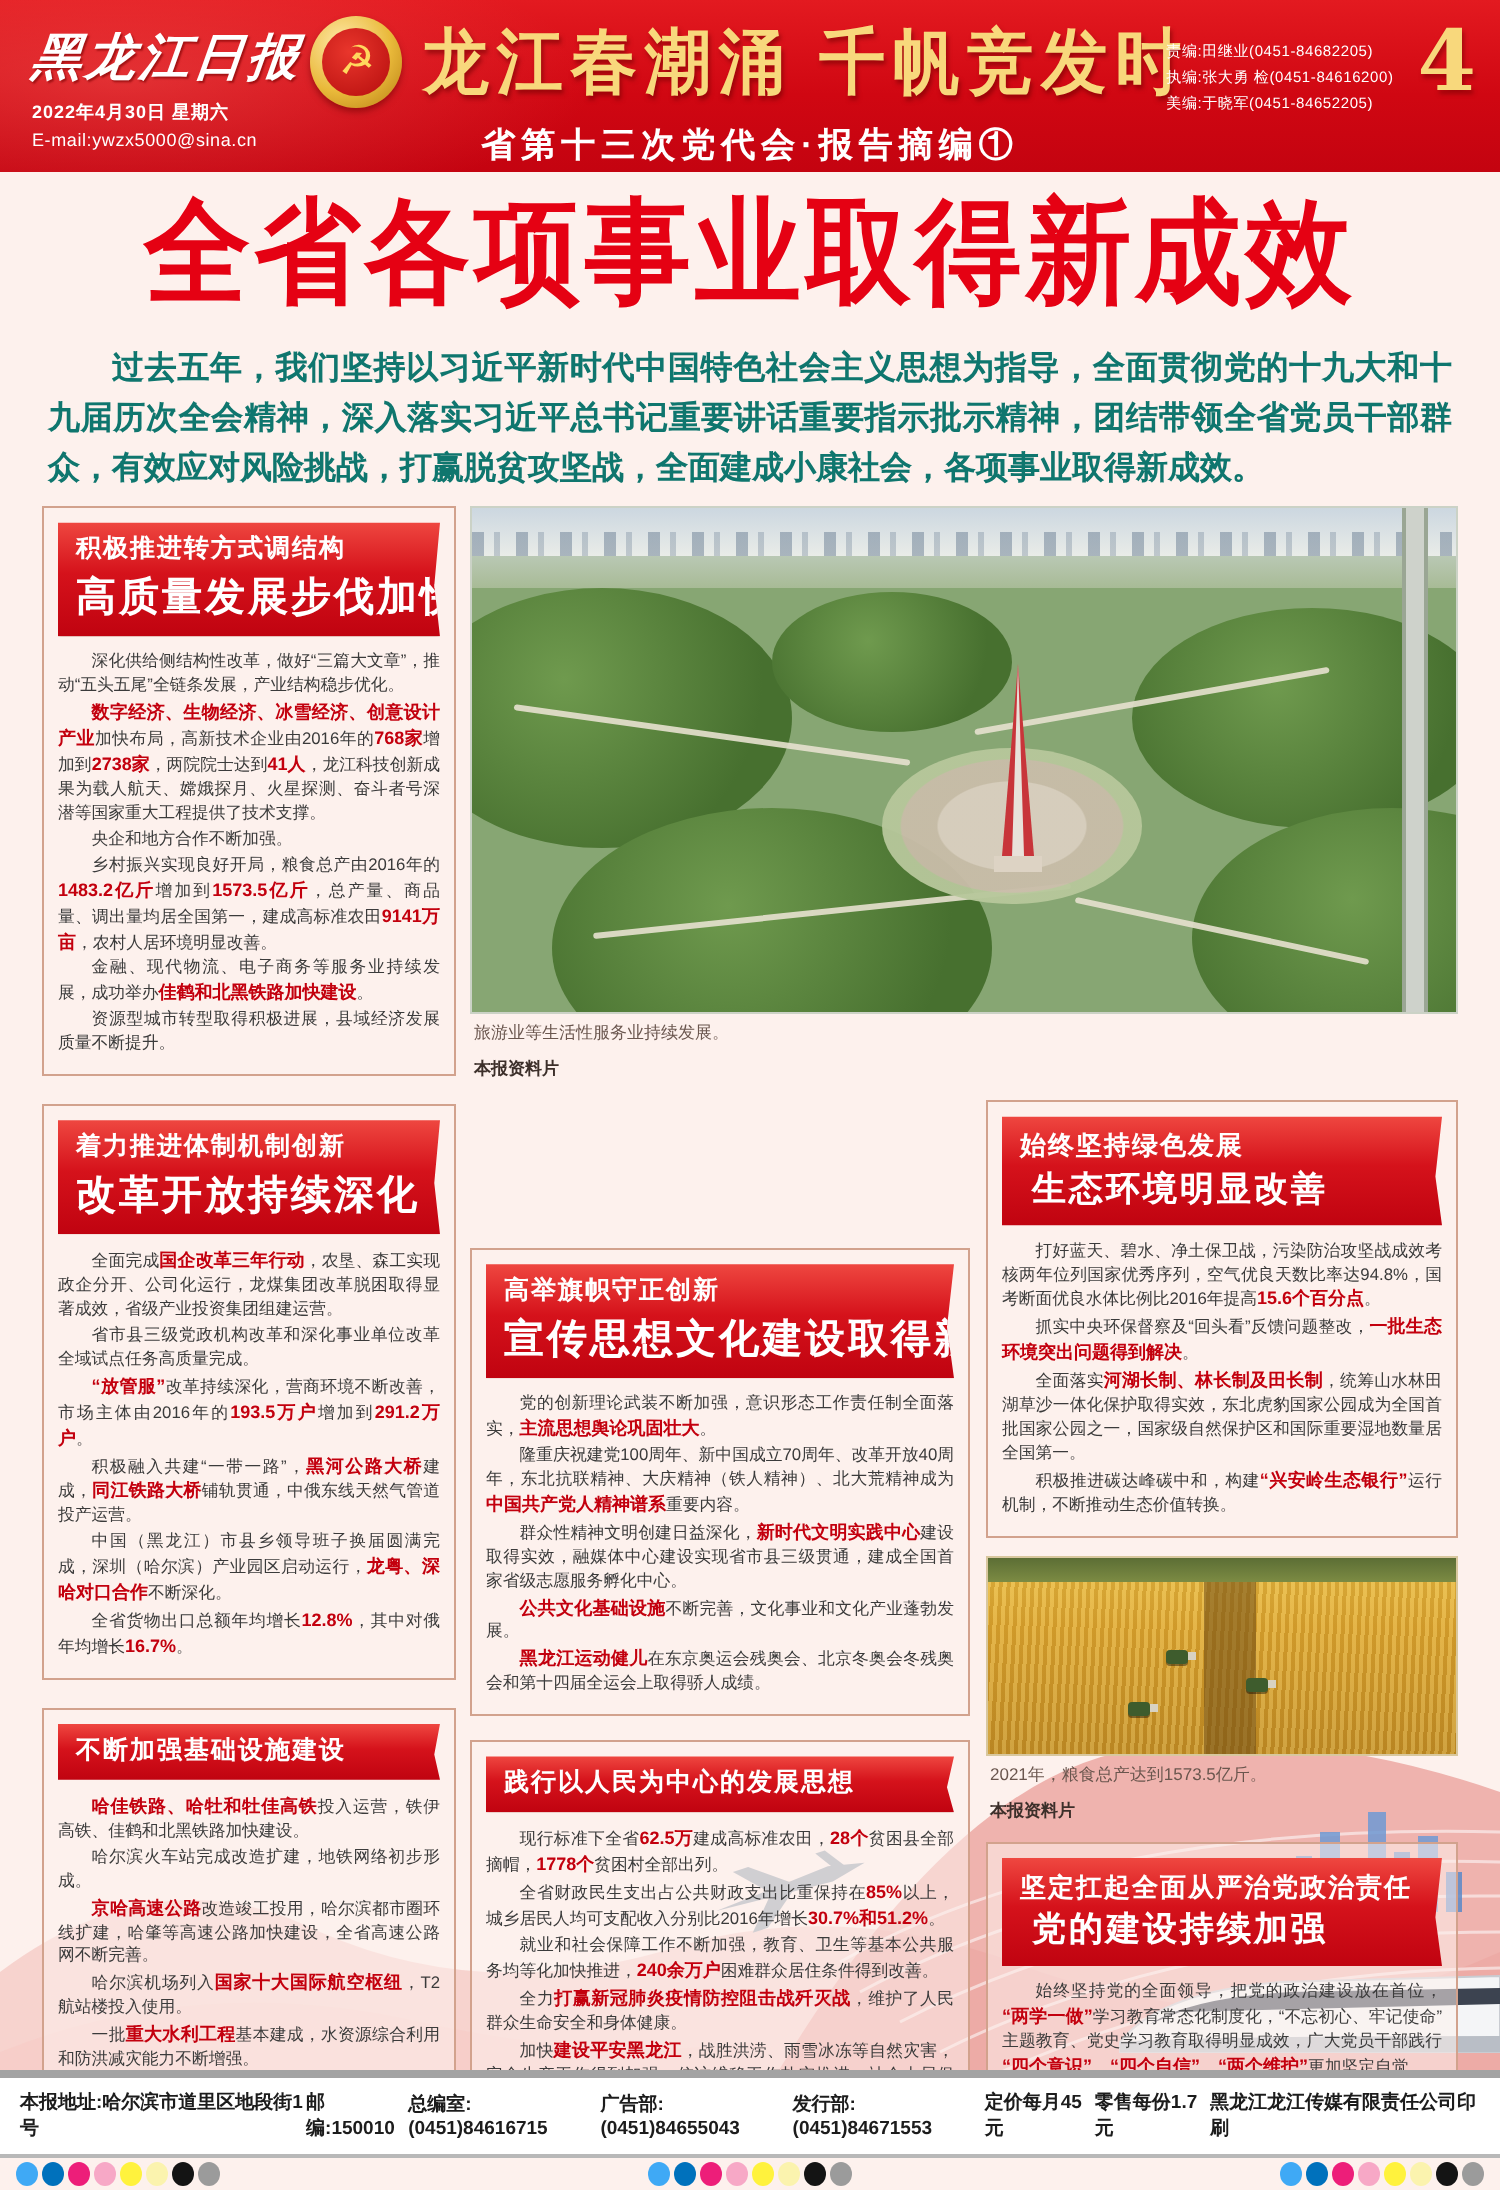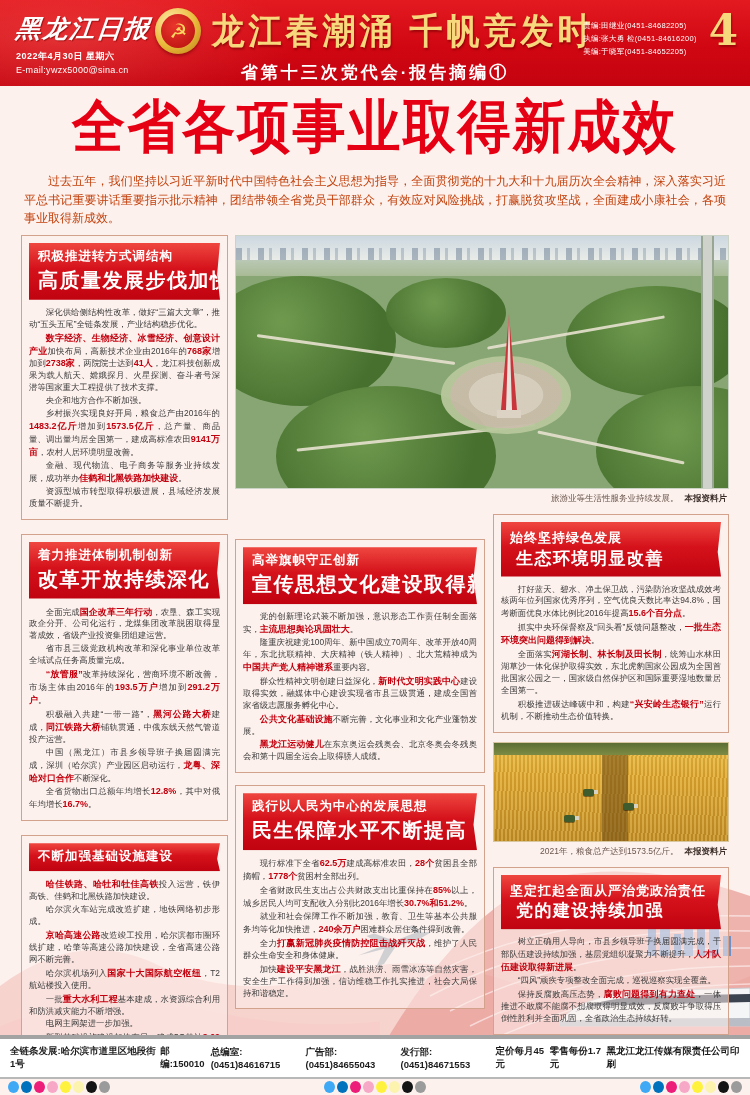--- a/index.html
+++ b/index.html
@@ -28,22 +28,22 @@
   .banner-subtitle { margin-top:7px; color:#fff; font-size:17px; font-weight:700; letter-spacing:3px; }
   .banner-right { position:absolute; right:12px; top:10px; display:flex; align-items:flex-start; gap:12px; }
   .contacts { margin-top:10px; }
   .contact-line { color:#fff; font-size:7.5px; line-height:1.7; letter-spacing:.3px; white-space:nowrap; }
   .page-num { font-family:"DejaVu Serif", serif; font-size:42px; font-weight:700; color:#f8d87c; line-height:1;
     text-shadow:1px 2px 2px rgba(110,0,0,.5); }
 
   
   .headline { margin-top:6px; text-align:center; font-size:52px; font-weight:900; color:#e50113; letter-spacing:2px;
     transform:scale(1.02,1.1); transform-origin:center; white-space:nowrap; }
-  .intro { width:702px; margin:10px auto 0; font-family:"DejaVu Serif", serif; font-weight:400; color:#c2410c;
-    font-size:12px; line-height:1.55; text-align:justify; text-indent:2em; }
+  .intro { width:702px; margin:10px auto 0; font-family:"DejaVu Serif", serif; font-weight:700; color:#0f766e;
+    font-size:16px; line-height:1.55; text-align:justify; text-indent:2em; }
 
   
   .content { position:relative; z-index:2; display:flex; gap:7px; padding:7px 21px 0; align-items:flex-start; }
   .col-left { width:207px; flex:0 0 207px; display:flex; flex-direction:column; gap:14px; }
   .main-right { flex:1; display:flex; flex-direction:column; }
   .two-col { display:flex; gap:8px; margin-top:9px; align-items:center; }
   .col-mid { width:250px; flex:0 0 250px; display:flex; flex-direction:column; gap:12px; }
   .col-r { flex:1; display:flex; flex-direction:column; gap:9px; }
 
   .section-box { border:1px solid #d2a28d; padding:7px 7px 9px; background:rgba(253,241,237,.55); }
@@ -64,21 +64,21 @@
   .pk-skyline { position:absolute; top:12px; left:0; right:0; height:12px; opacity:.55;
     background:repeating-linear-gradient(90deg, rgba(104,124,146,.9) 0 6px, transparent 6px 11px, rgba(104,124,146,.6) 11px 14px, transparent 14px 22px); }
   .pk-water { position:absolute; top:24px; left:0; right:0; height:16px; background:linear-gradient(180deg,#b9c8b4,#a8bb96); }
   .pk-grove { position:absolute; border-radius:50%; background:radial-gradient(circle at 40% 35%, #6f9a4e, #47702f 70%); }
   .pk-path { position:absolute; background:#e7e1cf; height:3px; border-radius:2px; opacity:.9; }
   .pk-plaza { position:absolute; left:205px; top:120px; width:130px; height:78px; border-radius:50%;
     background:radial-gradient(ellipse, #dacfc0 0 40%, #c9bda9 41% 60%, #b7c79b 61%); opacity:.95; }
   .pk-road { position:absolute; right:14px; top:0; bottom:0; width:13px; background:#ced2cb;
     border-left:2px solid #9aa694; border-right:2px solid #9aa694; }
   .pk-monument { position:absolute; left:243px; top:78px; }
-  .photo-caption { display:flex; justify-content:flex-end; gap:6px; font-size:8.5px; color:#6a564e; padding:4px 2px 0; }
+  .photo-caption { display:flex; justify-content:flex-end; gap:6px; font-size:8.5px; color:#6a564e; padding:4px 2px 0;flex-direction:column; }
   .photo-caption .credit { font-weight:700; color:#3c2f2a; }
 
   .photo-wheat { position:relative; height:100px; overflow:hidden; border:1px solid #d8c79e;
     background:linear-gradient(180deg,#e9bd44 0%,#dca52f 35%,#c08c25 100%); }
   .wh-texture { position:absolute; inset:0; opacity:.5;
     background:repeating-linear-gradient(93deg, rgba(255,230,150,.5) 0 2px, rgba(150,100,20,.35) 2px 4px); }
   .wh-treeline { position:absolute; top:0; left:0; right:0; height:12px; background:linear-gradient(180deg,#5c6e35,#7c8b43); }
   .wh-strip { position:absolute; left:46%; top:12px; bottom:0; width:26px; background:rgba(110,75,20,.55); }
   .wh-harvester { position:absolute; width:11px; height:7px; background:#3e5c2d; border-radius:2px; box-shadow:0 1px 0 rgba(0,0,0,.4); }
   .wh-harvester::after { content:""; position:absolute; right:-4px; top:1px; width:4px; height:4px; background:#d8d2c2; }
@@ -208,21 +208,20 @@
               </div>
               <p class="body-p"><span>党的创新理论武装不断加强，意识形态工作责任制全面落实，</span><span class="hl">主流思想舆论巩固壮大</span><span>。</span></p>
               <p class="body-p"><span>隆重庆祝建党100周年、新中国成立70周年、改革开放40周年，东北抗联精神、大庆精神（铁人精神）、北大荒精神成为</span><span class="hl">中国共产党人精神谱系</span><span>重要内容。</span></p>
               <p class="body-p"><span>群众性精神文明创建日益深化，</span><span class="hl">新时代文明实践中心</span><span>建设取得实效，融媒体中心建设实现省市县三级贯通，建成全国首家省级志愿服务孵化中心。</span></p>
               <p class="body-p"><span class="hl">公共文化基础设施</span><span>不断完善，文化事业和文化产业蓬勃发展。</span></p>
               <p class="body-p"><span class="hl">黑龙江运动健儿</span><span>在东京奥运会残奥会、北京冬奥会冬残奥会和第十四届全运会上取得骄人成绩。</span></p>
             </div>
           <div class="section-box">
               <div class="ribbon">
                 <span class="kicker">践行以人民为中心的发展思想</span>
-                <span class="title">民生保障水平不断提高</span>
               </div>
               <p class="body-p"><span>现行标准下全省</span><span class="hl">62.5万</span><span>建成高标准农田，</span><span class="hl">28个</span><span>贫困县全部摘帽，</span><span class="hl">1778个</span><span>贫困村全部出列。</span></p>
               <p class="body-p"><span>全省财政民生支出占公共财政支出比重保持在</span><span class="hl">85%</span><span>以上，城乡居民人均可支配收入分别比2016年增长</span><span class="hl">30.7%和51.2%</span><span>。</span></p>
               <p class="body-p"><span>就业和社会保障工作不断加强，教育、卫生等基本公共服务均等化加快推进，</span><span class="hl">240余万户</span><span>困难群众居住条件得到改善。</span></p>
               <p class="body-p"><span>全力</span><span class="hl">打赢新冠肺炎疫情防控阻击战歼灭战</span><span>，维护了人民群众生命安全和身体健康。</span></p>
               <p class="body-p"><span>加快</span><span class="hl">建设平安黑龙江</span><span>，战胜洪涝、雨雪冰冻等自然灾害，安全生产工作得到加强，信访维稳工作扎实推进，社会大局保持和谐稳定。</span></p>
             </div>
         </div>
         <div class="col-r">
           <div class="section-box">
@@ -241,20 +240,21 @@
               <div class="wh-harvester" style="left:55%;top:60px;"></div>
               <div class="wh-harvester" style="left:30%;top:72px;"></div>
             </div>
             <div class="photo-caption">
               <span>2021年，粮食总产达到1573.5亿斤。</span>
               <span class="credit">本报资料片</span>
             </div>
           </div>
           <div class="section-box">
               <div class="ribbon inline"><span class="kicker">坚定扛起全面从严治党政治责任</span><span class="title">党的建设持续加强</span></div>
+              <p class="body-p"><span>始终坚持党的全面领导，把党的政治建设放在首位，</span><span class="hl">“两学一做”</span><span>学习教育常态化制度化，“不忘初心、牢记使命”主题教育、党史学习教育取得明显成效，广大党员干部践行</span><span class="hl">“四个意识”、“四个自信”、“两个维护”</span><span>更加坚定自觉。</span></p>
               <p class="body-p"><span>树立正确用人导向，市县乡领导班子换届圆满完成，干部队伍建设持续加强，基层党组织凝聚力不断提升，</span><span class="hl">人才队伍建设取得新进展</span><span>。</span></p>
               <p class="body-p"><span>“四风”顽疾专项整改全面完成，巡视巡察实现全覆盖。</span></p>
               <p class="body-p"><span>保持反腐败高压态势，</span><span class="hl">腐败问题得到有力查处</span><span>，一体推进不敢腐不能腐不想腐取得明显成效，反腐败斗争取得压倒性胜利并全面巩固，全省政治生态持续好转。</span></p>
             </div>
         </div>
       </div>
 
     </div>
   </div>
 
@@ -287,21 +287,21 @@
     <g>
       <path d="M560,185 Q580,160 640,155 L750,152 L750,190 L560,190 Z" fill="#f4f5f7" stroke="#c9ccd2" stroke-width="1"></path>
       <path d="M575,176 Q595,163 645,160 L750,158 L750,166 L590,170 Z" fill="#3c4350"></path>
       <path d="M560,185 Q600,182 750,182 L750,190 L560,190 Z" fill="#b9bec6"></path>
     </g>
   </svg>
 
   <div class="footer">
     <div class="footer-rule"></div>
     <div class="footer-text" id="footer-items">
-        <span>全链条发展:哈尔滨市道里区地段街1号</span>
+        <span>本报地址:哈尔滨市道里区地段街1号</span>
         <span>邮编:150010</span>
         <span>总编室:(0451)84616715</span>
         <span>广告部:(0451)84655043</span>
         <span>发行部:(0451)84671553</span>
         <span>定价每月45元</span>
         <span>零售每份1.7元</span>
         <span>黑龙江龙江传媒有限责任公司印刷</span>
       </div>
     <div class="dots-strip">
       <div class="dots-group left">

